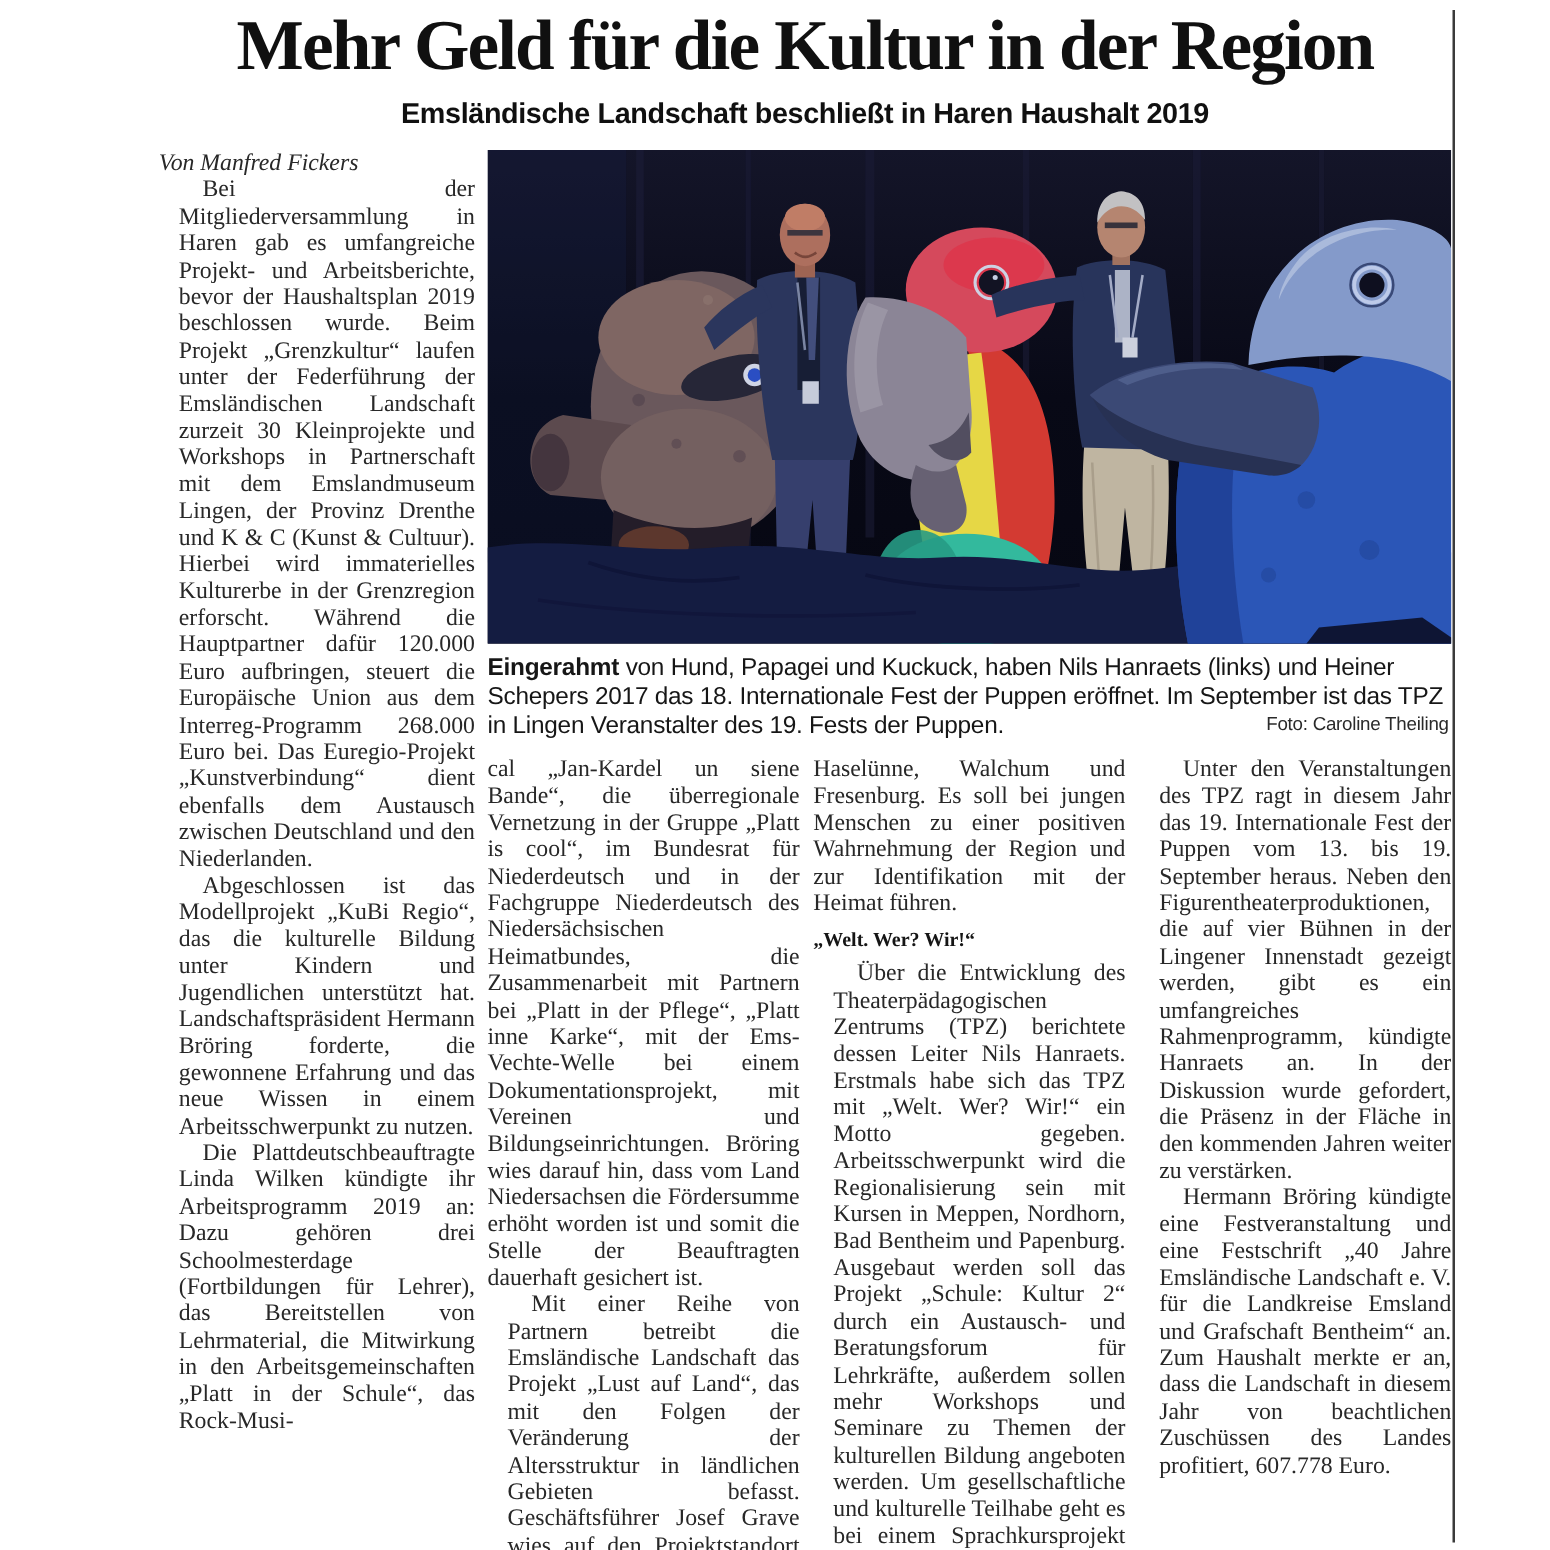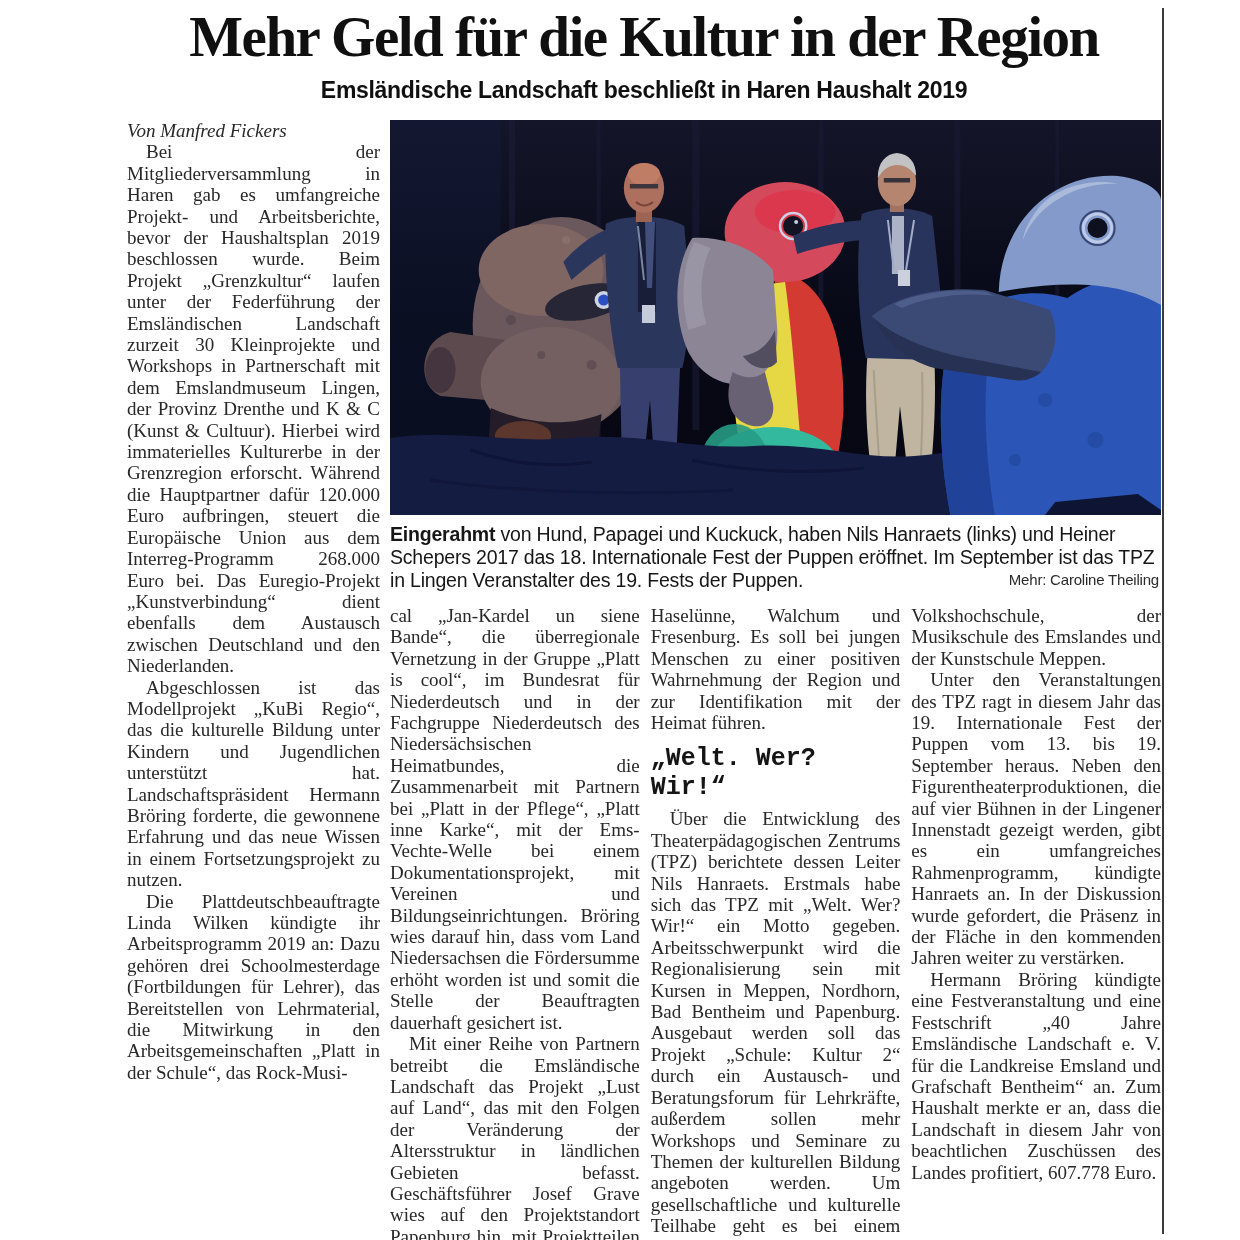--- a/index.html
+++ b/index.html
@@ -52,34 +52,34 @@
     color:#1d1d1d;
   }
   .bodytext p{
     margin:0;
     text-align:justify;
     font-size:19px;
     line-height:21.4px;
     color:#282828;
     hyphens:auto;
   }
-  .bodytext p.indent{text-indent:19px;}
+  .bodytext p.indent{text-indent:19px;margin-left:16px;}
   .dateline{
     font-family:"Liberation Sans", sans-serif;
     font-weight:bold;
     font-size:17.5px;
     letter-spacing:.4px;
     color:#111;
     margin-right:7px;
   }
   .subhead{
     margin:11px 0 6px 0;
-    font-family:Liberation Mono, monospace;
-    font-weight:bold;
-    font-size:25px;
+    font-family:Liberation Serif, serif;
+    font-weight:bold;
+    font-size:16px;
     color:#151515;
   }
   
   .photo{margin:0;line-height:0;}
   .photo svg{display:block;width:100%;height:395px;}
   .caption{
     position:relative;
     margin-top:8px;
     font-family:"Liberation Sans", sans-serif;
     font-size:19.5px;
@@ -104,21 +104,21 @@
     <header>
       <h1 class="headline">Mehr Geld für die Kultur in der Region</h1>
       <h2 class="subheadline">Emsländische Landschaft beschließt in Haren Haushalt 2019</h2>
     </header>
 
     <div class="content">
 
       <div class="col1 bodytext">
         <p class="byline">Von Manfred Fickers</p>
         <p class="indent">Bei der Mitgliederversammlung in Haren gab es umfangreiche Projekt- und Arbeitsberichte, bevor der Haushaltsplan 2019 beschlossen wurde. Beim Projekt „Grenzkultur“ laufen unter der Federführung der Emsländischen Landschaft zurzeit 30 Kleinprojekte und Workshops in Partnerschaft mit dem Emslandmuseum Lingen, der Provinz Drenthe und K &amp; C (Kunst &amp; Cultuur). Hierbei wird immaterielles Kulturerbe in der Grenzregion erforscht. Während die Hauptpartner dafür 120.000 Euro aufbringen, steuert die Europäische Union aus dem Interreg-Programm 268.000 Euro bei. Das Euregio-Projekt „Kunstverbindung“ dient ebenfalls dem Austausch zwischen Deutschland und den Niederlanden.</p>
-        <p class="indent">Abgeschlossen ist das Modellprojekt „KuBi Regio“, das die kulturelle Bildung unter Kindern und Jugendlichen unterstützt hat. Landschaftspräsident Hermann Bröring forderte, die gewonnene Erfahrung und das neue Wissen in einem Fortsetzungsprojekt zu nutzen.</p>
+        <p class="indent">Abgeschlossen ist das Modellprojekt „KuBi Regio“, das die kulturelle Bildung unter Kindern und Jugendlichen unterstützt hat. Landschaftspräsident Hermann Bröring forderte, die gewonnene Erfahrung und das neue Wissen in einem Arbeitsschwerpunkt zu nutzen.</p>
         <p class="indent">Die Plattdeutschbeauftragte Linda Wilken kündigte ihr Arbeitsprogramm 2019 an: Dazu gehören drei Schoolmesterdage (Fortbildungen für Lehrer), das Bereitstellen von Lehrmaterial, die Mitwirkung in den Arbeitsgemeinschaften „Platt in der Schule“, das Rock-Musi-</p>
       </div>
 
       <div class="right">
         <figure class="photo">
           <svg viewBox="0 0 765 395" preserveAspectRatio="none">
             <defs>
               <linearGradient id="bgGrad" x1="0" y1="0" x2="0" y2="1">
                 <stop offset="0" stop-color="#131322"></stop>
                 <stop offset="0.5" stop-color="#07070e"></stop>
@@ -227,35 +227,34 @@
               <circle cx="620" cy="340" r="6" fill="#0f2a6a" opacity="0.25"></circle>
               <path d="M660,382 L742,374 L765,390 L765,395 L650,395 Z" fill="#0d142e"></path>
             </g>
 
             <rect width="765" height="395" fill="#2233aa" opacity="0.05"></rect>
           </svg>
         </figure>
 
         <div class="caption">
           <p><span class="cap-lead">Eingerahmt</span> <span>von Hund, Papagei und Kuckuck, haben Nils Hanraets (links) und Heiner Schepers 2017 das 18. Internationale Fest der Puppen eröffnet. Im September ist das TPZ in Lingen Veranstalter des 19. Fests der Puppen.</span></p>
-          <span class="credit">Mehr: Caroline Theiling</span>
+          <span class="credit">Foto: Caroline Theiling</span>
         </div>
 
         <div class="cols3 bodytext">
           <div class="col">
             <p>cal „Jan-Kardel un siene Bande“, die überregionale Vernetzung in der Gruppe „Platt is cool“, im Bundesrat für Niederdeutsch und in der Fachgruppe Niederdeutsch des Niedersächsischen Heimatbundes, die Zusammenarbeit mit Partnern bei „Platt in der Pflege“, „Platt inne Karke“, mit der Ems-Vechte-Welle bei einem Dokumentationsprojekt, mit Vereinen und Bildungseinrichtungen. Bröring wies darauf hin, dass vom Land Niedersachsen die Fördersumme erhöht worden ist und somit die Stelle der Beauftragten dauerhaft gesichert ist.</p>
             <p class="indent">Mit einer Reihe von Partnern betreibt die Emsländische Landschaft das Projekt „Lust auf Land“, das mit den Folgen der Veränderung der Altersstruktur in ländlichen Gebieten befasst. Geschäftsführer Josef Grave wies auf den Projektstandort Papenburg hin, mit Projektteilen in</p>
           </div>
           <div class="col">
             <p>Haselünne, Walchum und Fresenburg. Es soll bei jungen Menschen zu einer positiven Wahrnehmung der Region und zur Identifikation mit der Heimat führen.</p>
             <h3 class="subhead">„Welt. Wer? Wir!“</h3>
             <p class="indent">Über die Entwicklung des Theaterpädagogischen Zentrums (TPZ) berichtete dessen Leiter Nils Hanraets. Erstmals habe sich das TPZ mit „Welt. Wer? Wir!“ ein Motto gegeben. Arbeitsschwerpunkt wird die Regionalisierung sein mit Kursen in Meppen, Nordhorn, Bad Bentheim und Papenburg. Ausgebaut werden soll das Projekt „Schule: Kultur 2“ durch ein Austausch- und Beratungsforum für Lehrkräfte, außerdem sollen mehr Workshops und Seminare zu Themen der kulturellen Bildung angeboten werden. Um gesellschaftliche und kulturelle Teilhabe geht es bei einem Sprachkursprojekt mit der</p>
           </div>
           <div class="col">
-            <p>Volkshochschule, der Musikschule des Emslandes und der Kunstschule Meppen.</p>
             <p class="indent">Unter den Veranstaltungen des TPZ ragt in diesem Jahr das 19. Internationale Fest der Puppen vom 13. bis 19. September heraus. Neben den Figurentheaterproduktionen, die auf vier Bühnen in der Lingener Innenstadt gezeigt werden, gibt es ein umfangreiches Rahmenprogramm, kündigte Hanraets an. In der Diskussion wurde gefordert, die Präsenz in der Fläche in den kommenden Jahren weiter zu verstärken.</p>
             <p class="indent">Hermann Bröring kündigte eine Festveranstaltung und eine Festschrift „40 Jahre Emsländische Landschaft e. V. für die Landkreise Emsland und Grafschaft Bentheim“ an. Zum Haushalt merkte er an, dass die Landschaft in diesem Jahr von beachtlichen Zuschüssen des Landes profitiert, 607.778 Euro.</p>
           </div>
         </div>
       </div>
     </div>
   </div>
 </div>
 
 </body></html>

